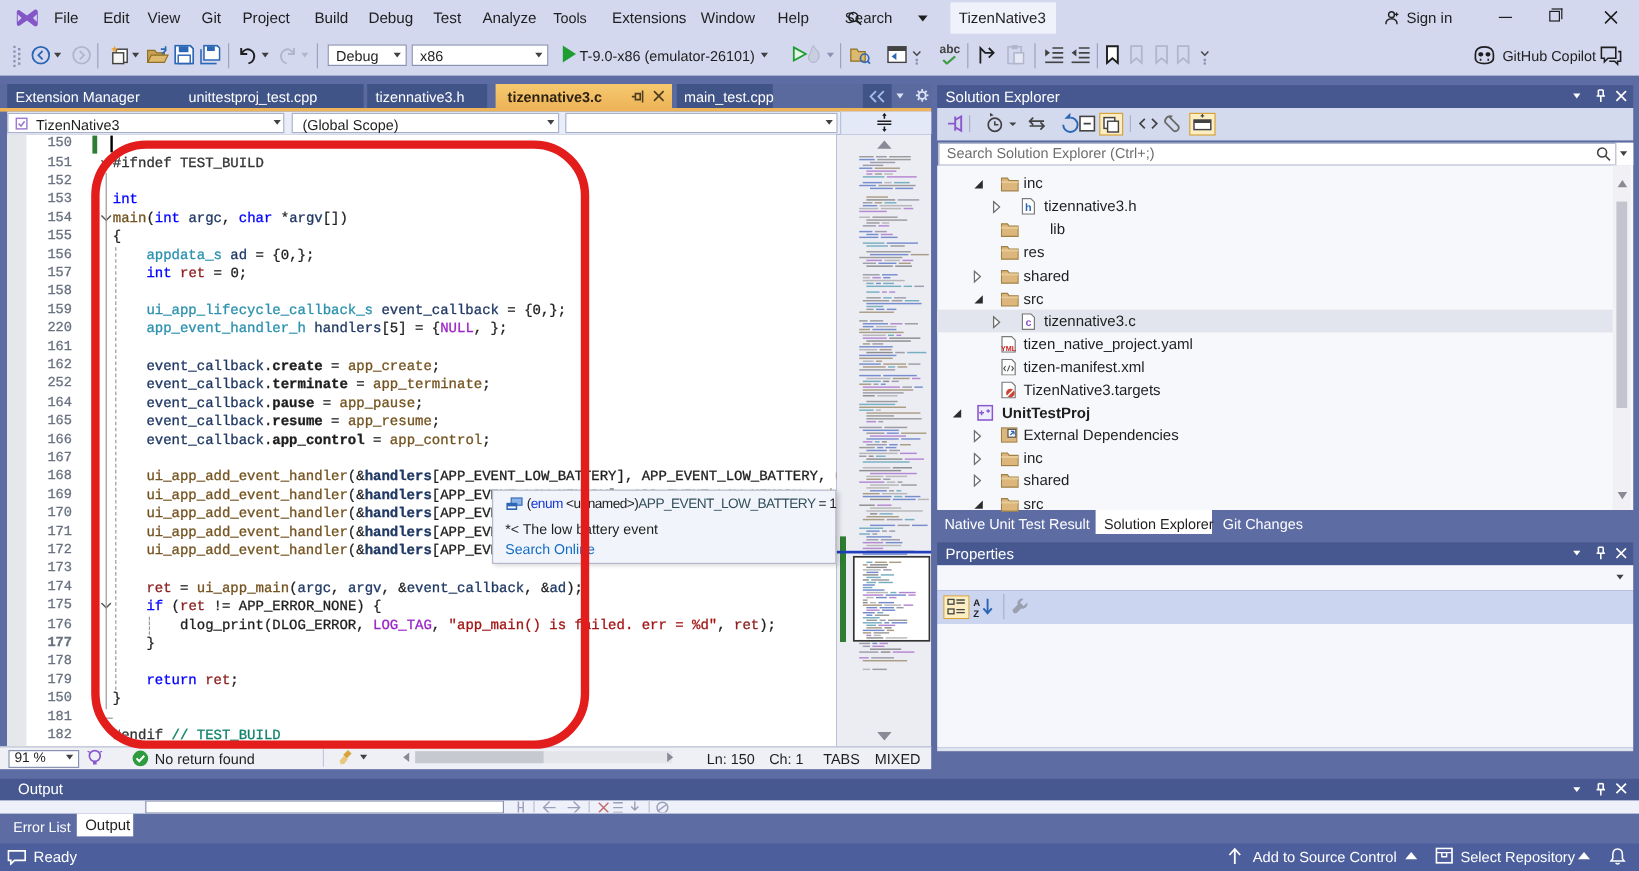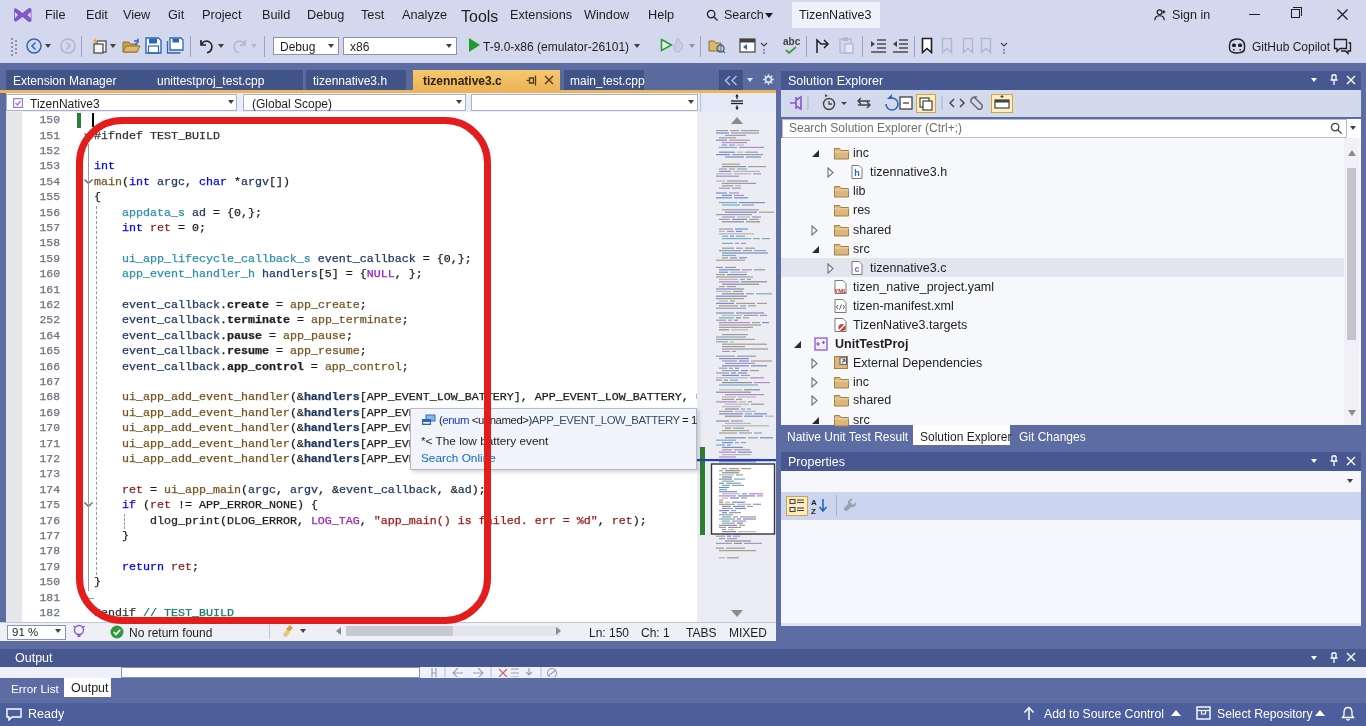--- a/index.html
+++ b/index.html
@@ -18,29 +18,29 @@
 </svg>
 <div class="abs ui" style="left:45px;top:7.5px;font-size:12.7px;">File</div>
 <div class="abs ui" style="left:86px;top:7.5px;font-size:12.7px;">Edit</div>
 <div class="abs ui" style="left:123px;top:7.5px;font-size:12.7px;">View</div>
 <div class="abs ui" style="left:168px;top:7.5px;font-size:12.7px;">Git</div>
 <div class="abs ui" style="left:202px;top:7.5px;font-size:12.7px;">Project</div>
 <div class="abs ui" style="left:262px;top:7.5px;font-size:12.7px;">Build</div>
 <div class="abs ui" style="left:307px;top:7.5px;font-size:12.7px;">Debug</div>
 <div class="abs ui" style="left:361px;top:7.5px;font-size:12.7px;">Test</div>
 <div class="abs ui" style="left:402px;top:7.5px;font-size:12.7px;">Analyze</div>
-<div class="abs ui" style="left:461px;top:7.5px;font-size:16px;">Tools</div>
+<div class="abs ui" style="left:461px;top:7.5px;font-size:12px;">Tools</div>
 <div class="abs ui" style="left:510px;top:7.5px;font-size:12.7px;">Extensions</div>
 <div class="abs ui" style="left:584px;top:7.5px;font-size:12.7px;">Window</div>
 <div class="abs ui" style="left:648px;top:7.5px;font-size:12.7px;">Help</div>
 <svg class="abs" style="left:706px;top:9px;" width="13" height="13" viewBox="0 0 14 14">
     <circle cx="5.5" cy="5.5" r="4" fill="none" stroke="#1e1e1e" stroke-width="1.4"></circle>
     <line x1="8.6" y1="8.6" x2="12.5" y2="12.5" stroke="#1e1e1e" stroke-width="1.4"></line>
   </svg>
-<div class="abs ui" style="left:724px;top:8px;font-size:12.5px;">Search</div>
+<div class="abs ui" style="left:704px;top:8px;font-size:12.5px;">Search</div>
 <div class="abs" style="left:765px;top:13px;width:0;height:0;border-left:4px solid transparent;border-right:4px solid transparent;border-top:5px solid #1e1e1e;"></div>
 <div class="abs" style="left:792px;top:2px;width:88px;height:26px;background:#f0f2fb;"></div>
 <div class="abs ui" style="left:799px;top:8px;font-size:12.5px;">TizenNative3</div>
 <svg class="abs" style="left:1153px;top:8px;" width="15" height="14" viewBox="0 0 16 15">
     <circle cx="7" cy="4.5" r="2.6" fill="none" stroke="#1e1e1e" stroke-width="1.3"></circle>
     <path d="M2 13 C2 9.8 4.2 8.3 7 8.3 C9.8 8.3 12 9.8 12 13" fill="none" stroke="#1e1e1e" stroke-width="1.3"></path>
     <path d="M11.5 2.5 L11.5 6 M9.8 4.2 L13.2 4.2" stroke="#1e1e1e" stroke-width="1.2"></path>
   </svg>
 <div class="abs ui" style="left:1172px;top:8px;font-size:12.5px;">Sign in</div>
 <div class="abs" style="left:1249px;top:14px;width:11px;height:1.4px;background:#1e1e1e;"></div>
@@ -278,38 +278,38 @@
     <div style="position:absolute;top:113.2px;right:0;">150</div>
     <div style="position:absolute;top:128.6px;right:0;">151</div>
     <div style="position:absolute;top:144.0px;right:0;text-align:right;">152</div>
     <div style="position:absolute;top:159.4px;right:0;">153</div>
     <div style="position:absolute;top:174.8px;right:0;">154</div>
     <div style="position:absolute;top:190.2px;right:0;">155</div>
     <div style="position:absolute;top:205.6px;right:0;">156</div>
     <div style="position:absolute;top:221.0px;right:0;">157</div>
     <div style="position:absolute;top:236.4px;right:0;">158</div>
     <div style="position:absolute;top:251.8px;right:0;">159</div>
-    <div style="position:absolute;top:267.2px;right:0;">160</div>
+    <div style="position:absolute;top:267.2px;right:0;">220</div>
     <div style="position:absolute;top:282.6px;right:0;">161</div>
     <div style="position:absolute;top:298.0px;right:0;">162</div>
     <div style="position:absolute;top:313.4px;right:0;">252</div>
     <div style="position:absolute;top:328.8px;right:0;">164</div>
     <div style="position:absolute;top:344.2px;right:0;">165</div>
     <div style="position:absolute;top:359.6px;right:0;">166</div>
     <div style="position:absolute;top:375.0px;right:0;">167</div>
     <div style="position:absolute;top:390.4px;right:0;">168</div>
     <div style="position:absolute;top:405.8px;right:0;">169</div>
     <div style="position:absolute;top:421.2px;right:0;">170</div>
     <div style="position:absolute;top:436.6px;right:0;">171</div>
     <div style="position:absolute;top:452.0px;right:0;">172</div>
     <div style="position:absolute;top:467.4px;right:0;">173</div>
     <div style="position:absolute;top:482.8px;right:0;">174</div>
     <div style="position:absolute;top:498.2px;right:0;">175</div>
     <div style="position:absolute;top:513.6px;right:0;">176</div>
-    <div style="position:absolute;top:529.0px;right:0;">177</div>
+    <div style="position:absolute;top:529.0px;right:0;font-weight:bold;">177</div>
     <div style="position:absolute;top:544.4px;right:0;">178</div>
     <div style="position:absolute;top:559.8px;right:0;">179</div>
     <div style="position:absolute;top:575.2px;right:0;">150</div>
     <div style="position:absolute;top:590.6px;right:0;">181</div>
     <div style="position:absolute;top:606.0px;right:0;">182</div>
   </div>
 <div class="abs" style="left:77px;top:113.2px;width:4px;height:15px;background:#2e7d32;"></div>
 <div class="abs" style="left:92px;top:113.2px;width:1.5px;height:14px;background:#000;"></div>
 <svg class="abs" style="left:83.5px;top:132.6px;" width="9" height="6" viewBox="0 0 9 6">
     <path d="M0.5 0.5 L4.5 4.5 L8.5 0.5" fill="none" stroke="#555" stroke-width="1.2"></path>
@@ -830,21 +830,21 @@
   </svg>
 <svg class="abs" style="left:851px;top:165px;" width="12" height="14" viewBox="0 0 12 14">
     <path d="M1 0.5 L8 0.5 L11 3.5 L11 13.5 L1 13.5 Z" fill="#fff" stroke="#7a7a7a" stroke-width="1"></path>
     <text x="6" y="11" font-size="9" font-weight="bold" font-family="Liberation Sans" fill="#2c67b5" text-anchor="middle">h</text>
   </svg>
 <div class="abs ui" style="left:870px;top:165px;font-size:12.5px;font-weight:normal;">tizennative3.h</div>
 <svg class="abs" style="left:834px;top:185px;" width="15" height="13" viewBox="0 0 15 13">
     <path d="M0.5 12 L0.5 1.5 L5.5 1.5 L7 3.5 L14.5 3.5 L14.5 12 Z" fill="#dcb67a" stroke="#9e8147" stroke-width="1"></path>
     <path d="M0.5 4.8 L14.5 4.8" stroke="#e8cb96" stroke-width="1.6"></path>
   </svg>
-<div class="abs ui" style="left:853px;top:184px;font-size:12.5px;font-weight:normal;">lib</div>
+<div class="abs ui" style="left:875px;top:184px;font-size:12.5px;font-weight:normal;">lib</div>
 <svg class="abs" style="left:834px;top:204px;" width="15" height="13" viewBox="0 0 15 13">
     <path d="M0.5 12 L0.5 1.5 L5.5 1.5 L7 3.5 L14.5 3.5 L14.5 12 Z" fill="#dcb67a" stroke="#9e8147" stroke-width="1"></path>
     <path d="M0.5 4.8 L14.5 4.8" stroke="#e8cb96" stroke-width="1.6"></path>
   </svg>
 <div class="abs ui" style="left:853px;top:203px;font-size:12.5px;font-weight:normal;">res</div>
 <svg class="abs" style="left:811px;top:224.5px;" width="7" height="11" viewBox="0 0 7 11">
     <path d="M1 1 L6 5.5 L1 10 Z" fill="#fff" stroke="#707070" stroke-width="1.1"></path>
   </svg>
 <svg class="abs" style="left:834px;top:223.5px;" width="15" height="13" viewBox="0 0 15 13">
     <path d="M0.5 12 L0.5 1.5 L5.5 1.5 L7 3.5 L14.5 3.5 L14.5 12 Z" fill="#dcb67a" stroke="#9e8147" stroke-width="1"></path>

